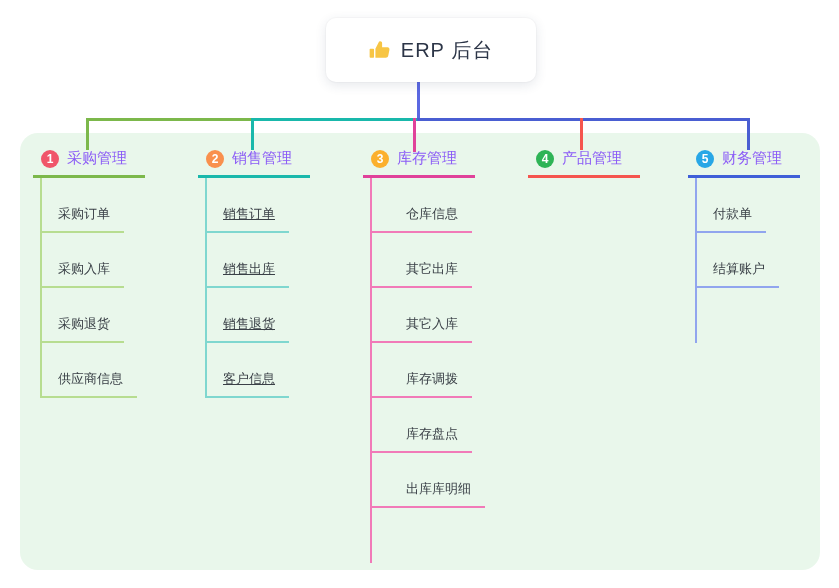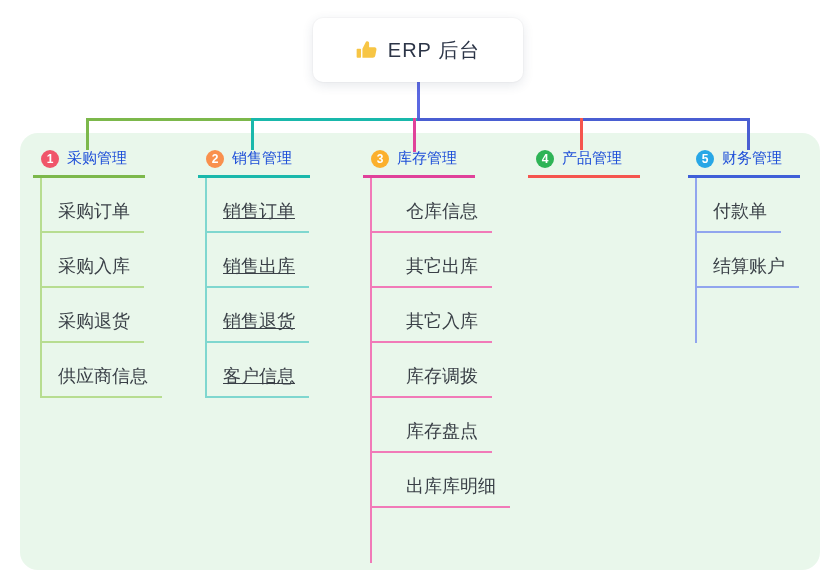--- a/index.html
+++ b/index.html
@@ -5,21 +5,21 @@
   * { margin:0; padding:0; box-sizing:border-box; }
   html,body { width:839px; height:588px; background:#ffffff; overflow:hidden;
               font-family:"Liberation Sans","DejaVu Sans",sans-serif; }
   .canvas { position:relative; width:839px; height:588px; background:#ffffff; }
 
   
   .panel { position:absolute; left:20px; top:133px; width:800px; height:437px;
            background:#e9f7eb; border-radius:18px; }
 
   
-  .root { position:absolute; left:313px; top:18px; width:210px; height:64px;
+  .root { position:absolute; left:326px; top:18px; width:210px; height:64px;
           background:#ffffff; border-radius:10px;
           box-shadow:0 3px 12px rgba(40,60,90,.12), 0 0 0 1px rgba(0,0,0,.02);
           display:flex; align-items:center; justify-content:center; gap:10px; }
   .root-label { font-size:20px; font-weight:500; color:#2c3547; letter-spacing:1px; }
   .ticon { display:flex; align-items:center; }
 
   
   .line { position:absolute; }
   .trunk  { left:417px; top:82px;  width:3px;  height:37px; background:#5b68e2; }
   .bus    { top:118px; height:3px; }
@@ -42,33 +42,33 @@
            padding:2px 18px 7px 8px; border-bottom:3px solid #999; cursor:default; }
   .h1 { border-color:#7cb84b; } .h2 { border-color:#19b8ab; }
   .h3 { border-color:#e0429a; } .h4 { border-color:#f5554e; }
   .h5 { border-color:#3f5fd8; }
   .badge { width:18px; height:18px; border-radius:50%; flex:0 0 18px;
            display:flex; align-items:center; justify-content:center;
            color:#fff; font-size:12px; font-weight:bold; line-height:1; }
   .bg1 { background:#f0566a; } .bg2 { background:#f9904d; }
   .bg3 { background:#fbb02d; } .bg4 { background:#2eb456; }
   .bg5 { background:#28a7e6; }
-  .blabel { font-size:15px; font-weight:500; color:#1d4ed8; white-space:nowrap; }
+  .blabel { font-size:15px; font-weight:500; color:#8b5cf6; white-space:nowrap; }
 
   
   .children { position:relative; margin-left:7px; }
   .vline { position:absolute; left:0; top:0; width:2px; }
   .vl1 { background:#b7dd90; height:220px; }
   .vl2 { background:#7fd7cf; height:220px; }
   .vl3 { background:#f17ab8; height:385px; }
   .vl4 { background:#f8a09a; height:165px; }
   .vl5 { background:#91a5ee; height:165px; }
   .child { height:55px; display:flex; align-items:flex-end; }
   .clabel { display:inline-block; padding:0 14px 8px 18px; white-space:nowrap;
-            font-size:18px; color:#3a4047; border-bottom:2px solid #ccc; cursor:default; }
+            font-size:13px; color:#3a4047; border-bottom:2px solid #ccc; cursor:default; }
   .u1 .clabel, .u1.clabel { border-color:#b7dd90; }
   .u2.clabel { border-color:#7fd7cf;text-decoration:underline; }
   .u3.clabel { border-color:#f17ab8;padding-left:36px; }
   .u4.clabel { border-color:#f8a09a; }
   .u5.clabel { border-color:#91a5ee; }
 </style>
 </head>
 <body>
 
 <div class="canvas">

